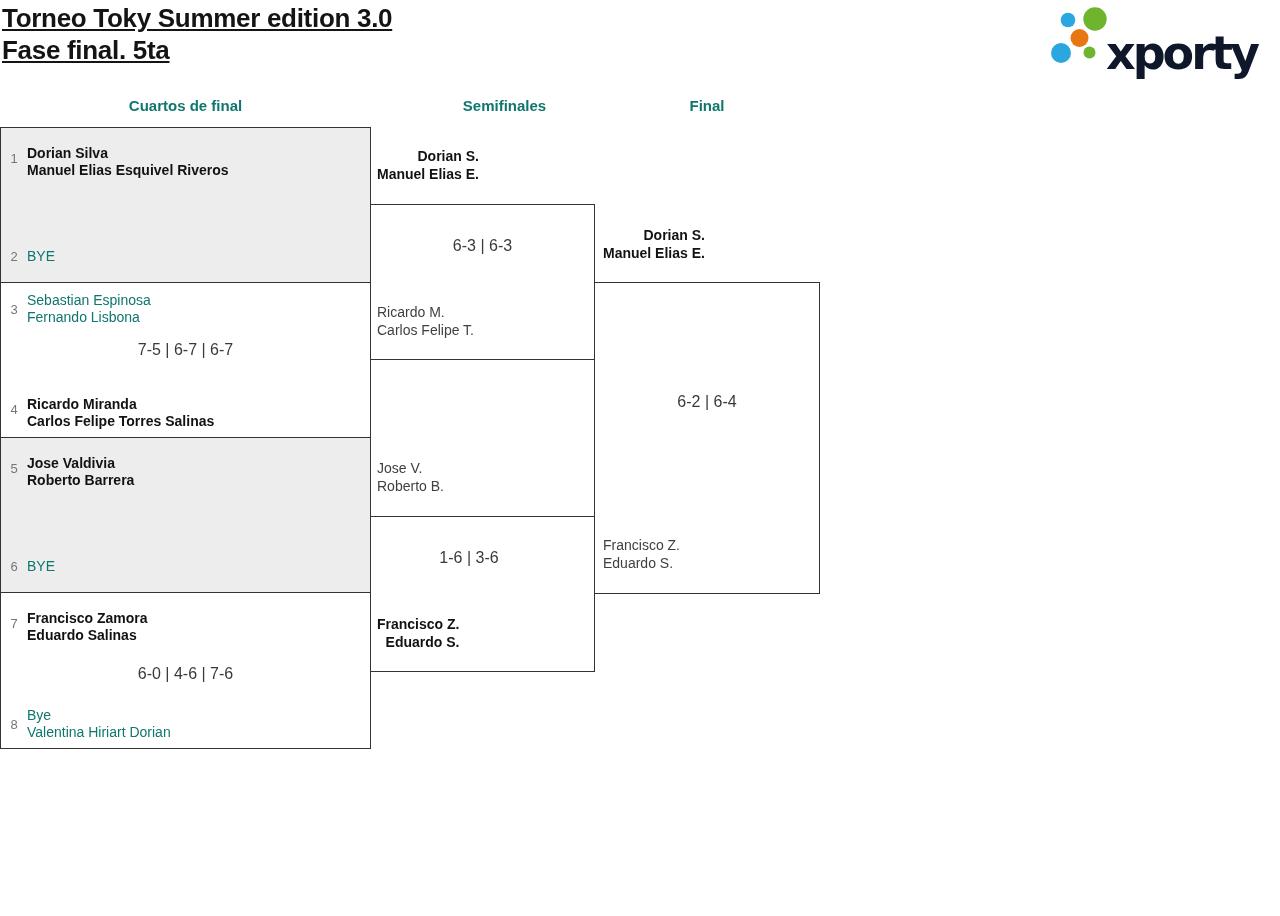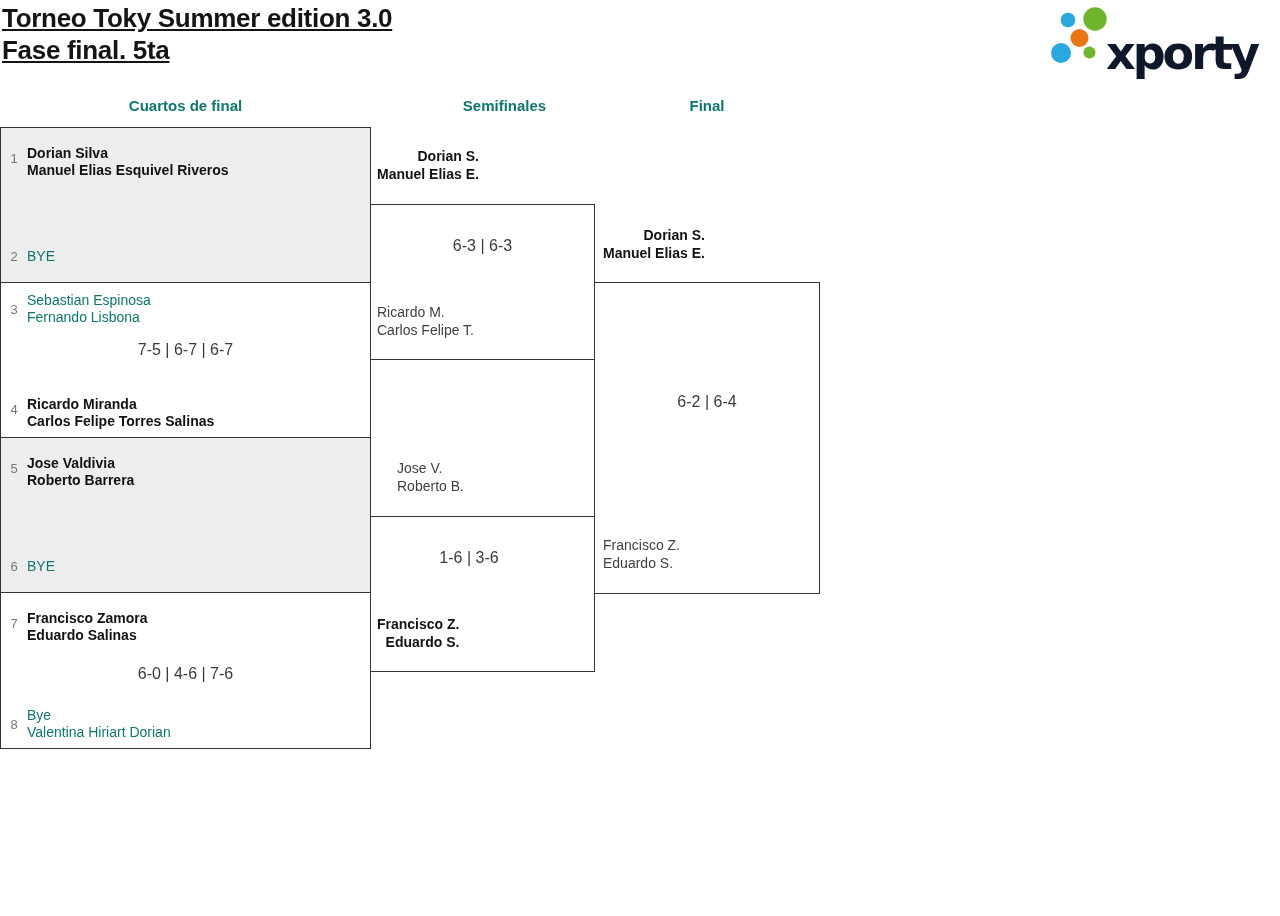--- a/index.html
+++ b/index.html
@@ -68,21 +68,21 @@
     position:absolute;left:594px;top:282px;width:226px;height:312px;
     border:1px solid #333333;box-sizing:border-box;background:transparent;
   }
   .float-team{
     position:absolute;left:377px;
     font-size:14px;line-height:18px;color:#3f3f3f;
   }
   .float-team span{display:block;}
   .float-team.winner{font-weight:700;color:#121212;text-align:right;}
   #sf1-top{top:147px;} #sf1-bottom{top:303px;}
-  #sf2-top{top:459px;margin-left:20px;} #sf2-bottom{top:615px;}
+  #sf2-top{top:459px;} #sf2-bottom{top:615px;}
   #final-top{top:226px;left:603px;} #final-bottom{top:536px;left:603px;}
   #sf1-score{top:237px;left:370px;width:225px;}
   #sf2-score{top:549px;left:370px;width:198px;}
   #final-score{top:393px;left:594px;width:226px;}
 </style>
 </head>
 <body>
 
 <div class="page">
 

